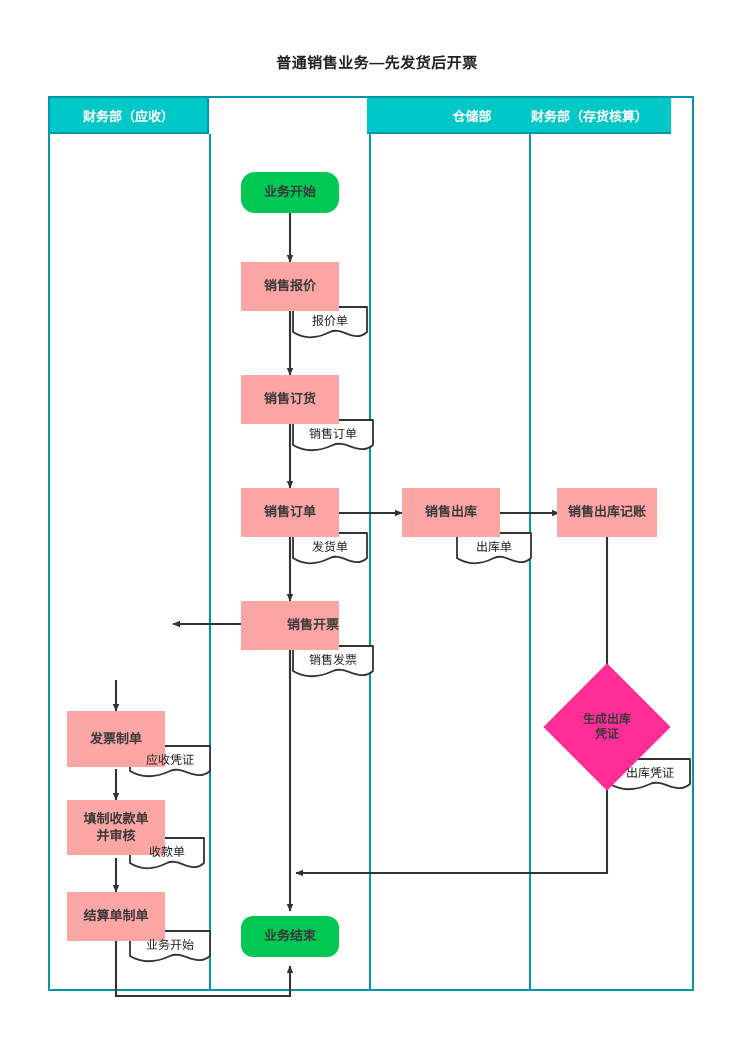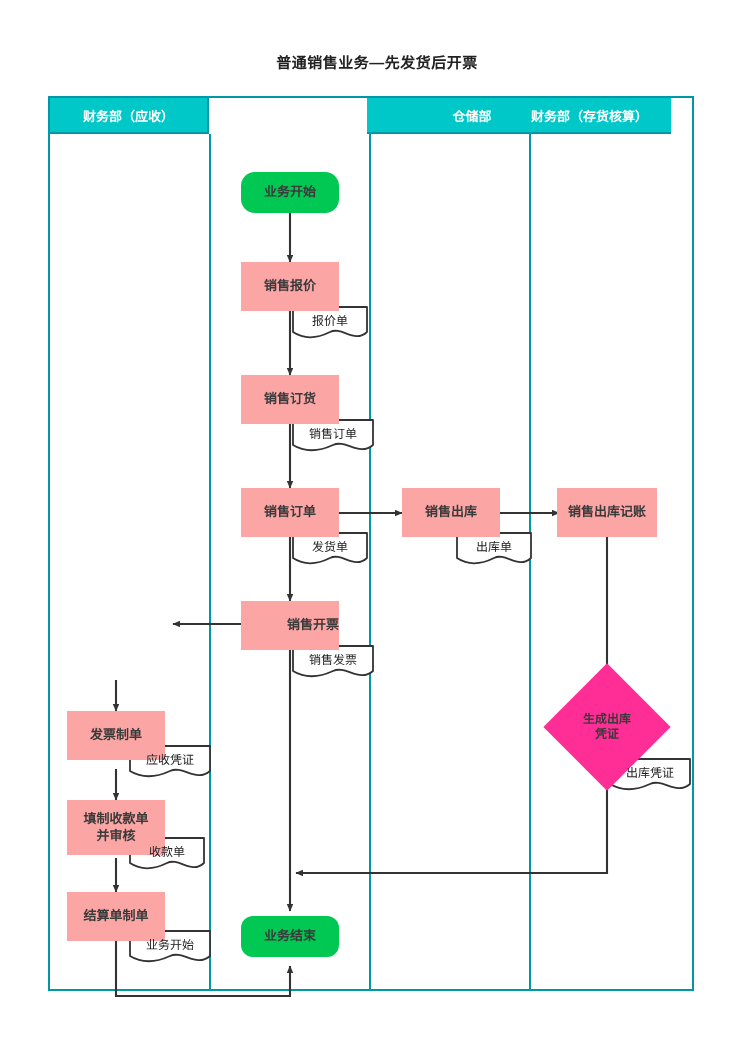--- a/index.html
+++ b/index.html
@@ -229,21 +229,21 @@
     <span>销售出库记账</span>
   </div>
 
   <div class="node n-decision" style="left:562px;top:682px;width:90px;height:90px;">
     <div class="dia"></div>
     <span class="dtxt">生成出库
 凭证</span>
   </div>
 
 
-  <div class="node n-process" style="left:67px;top:711px;width:98px;height:49px;">
+  <div class="node n-process" style="left:67px;top:711px;width:98px;height:56px;">
     <span>发票制单</span>
   </div>
 
   <div class="node n-process" style="left:67px;top:800px;width:98px;height:55px;">
     <span>填制收款单
 并审核</span>
   </div>
 
   <div class="node n-process" style="left:67px;top:892px;width:98px;height:49px;">
     <span>结算单制单</span>

